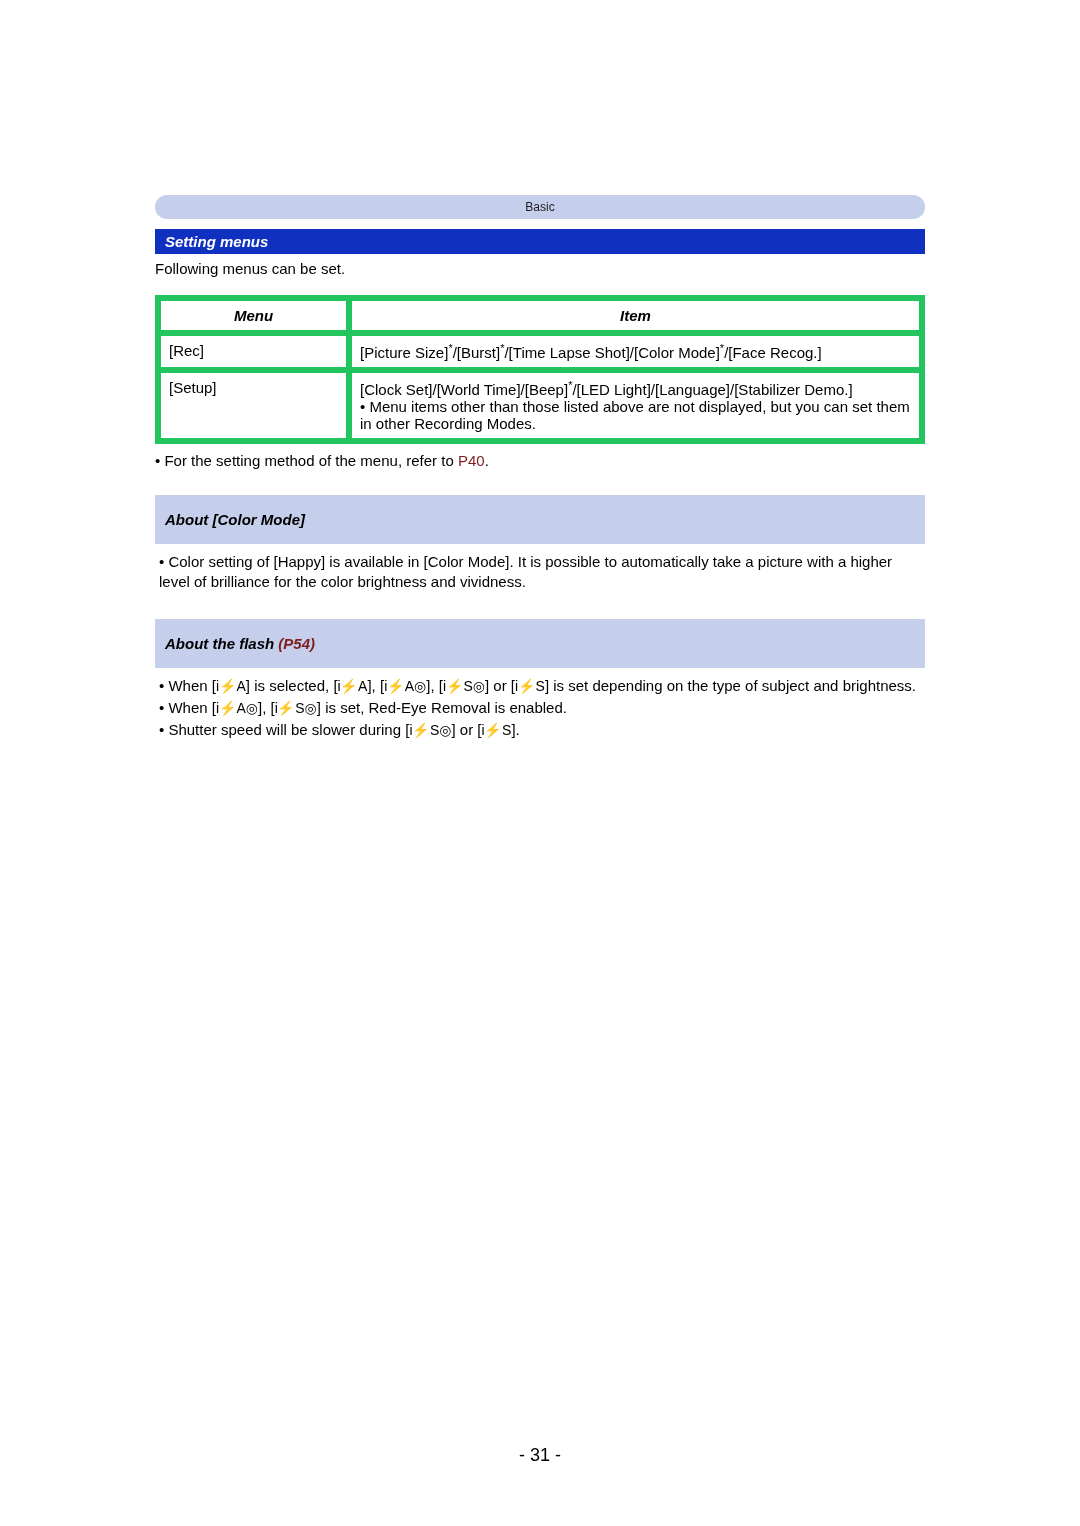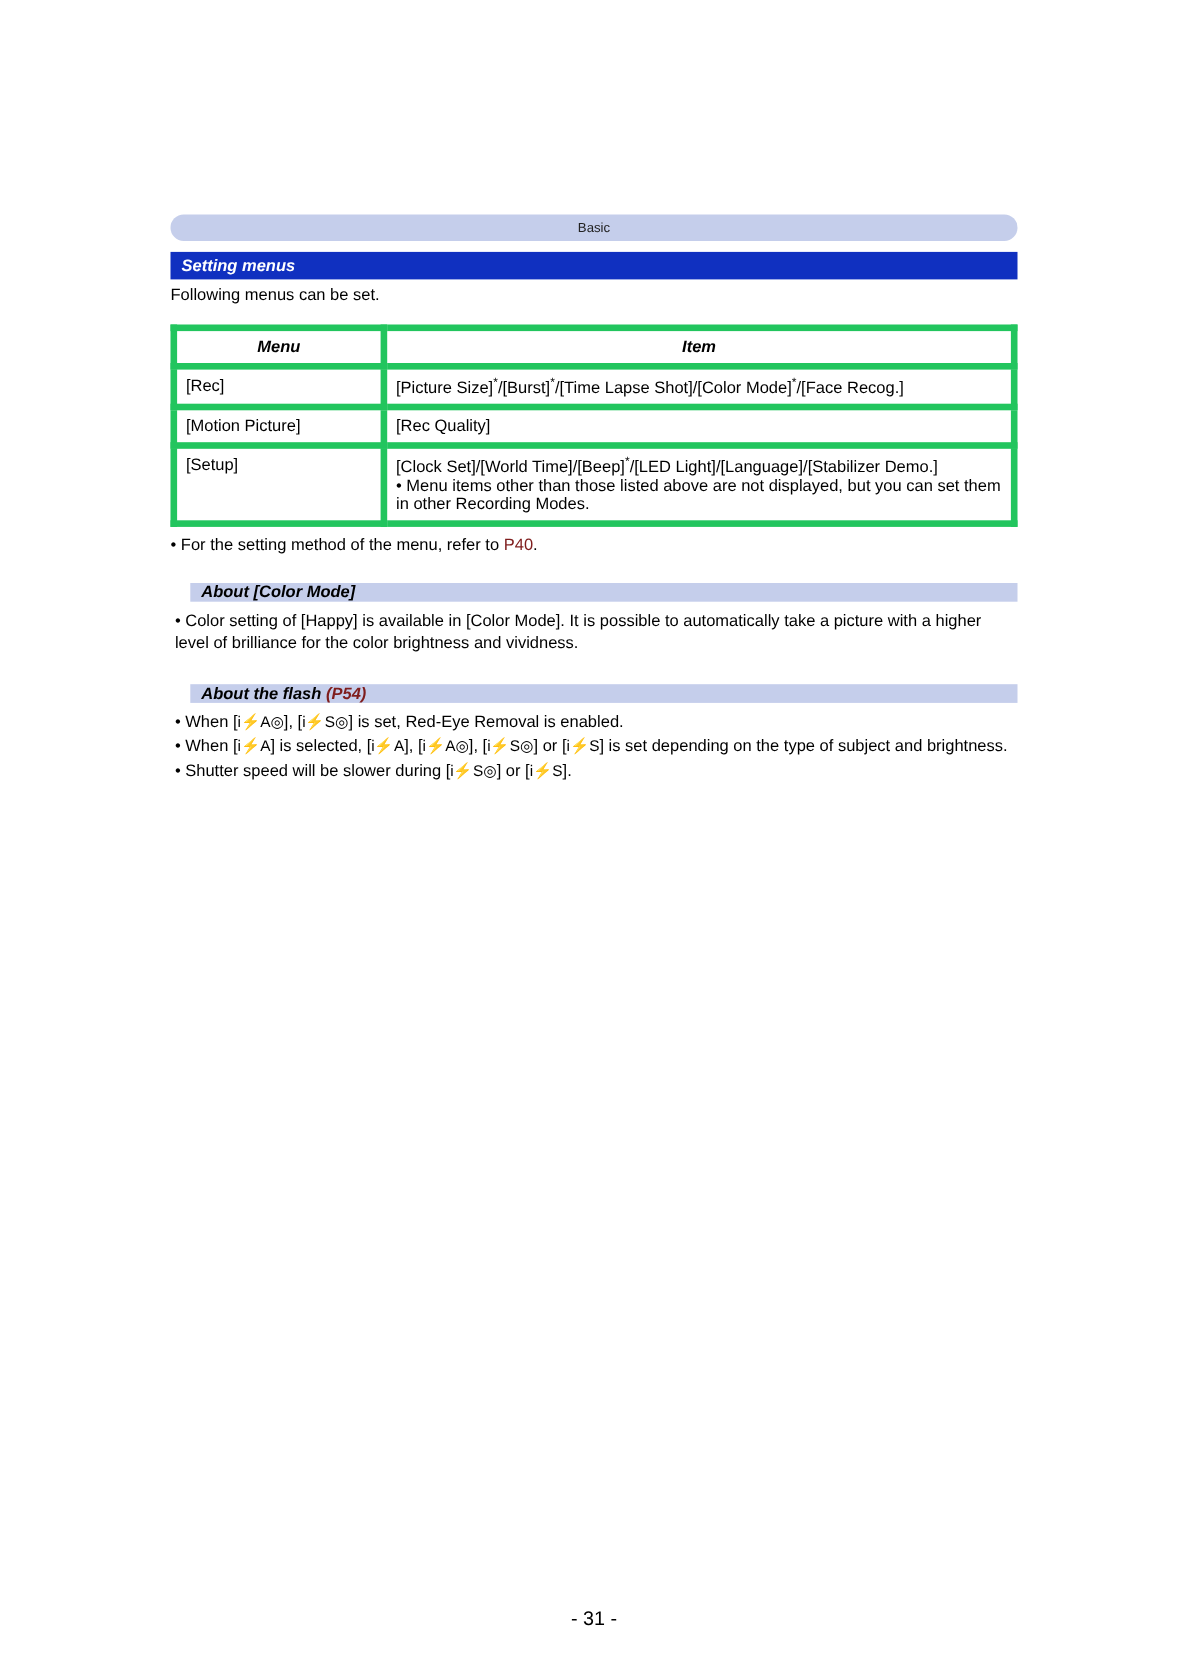--- a/index.html
+++ b/index.html
@@ -68,37 +68,36 @@
     .notes .line {
       margin-bottom: 2px;
     }
     .link-ref {
       color: #7f1d1d;
     }
     .section-band {
       background: #c5ceeb;
       font-weight: bold;
       font-style: italic;
-      padding: 0 10px;
+      padding: 16px 10px;
       font-size: 15px;
       margin-top: 26px;
       margin-bottom: 8px;
-      margin-left: 18px;
     }
     .section-body {
       font-size: 15px;
       line-height: 1.35;
       padding: 0 4px;
     }
     .bullet-line {
       margin-bottom: 2px;
     }
     .page-number {
       position: absolute;
-      bottom: 44px;
+      bottom: 60px;
       left: 0;
       right: 0;
       text-align: center;
       font-size: 18px;
       color: #000;
     }
     .sup-ast {
       font-size: 11px;
       vertical-align: super;
     }
@@ -126,24 +125,20 @@
       </tr>
     </thead>
     <tbody>
       <tr>
         <td>[Rec]</td>
         <td>
           [Picture Size]<span class="sup-ast">*</span>/[Burst]<span class="sup-ast">*</span>/[Time Lapse Shot]/[Color Mode]<span class="sup-ast">*</span>/[Face Recog.]
         </td>
       </tr>
       <tr>
-        <td>[Motion Picture]</td>
-        <td>[Rec Quality]</td>
-      </tr>
-      <tr>
         <td>[Setup]</td>
         <td>
           [Clock Set]/[World Time]/[Beep]<span class="sup-ast">*</span>/[LED Light]/[Language]/[Stabilizer Demo.]<br>
           • Menu items other than those listed above are not displayed, but you can set them in other Recording Modes.
         </td>
       </tr>
     </tbody>
   </table>
 
   <div class="notes">
@@ -154,24 +149,24 @@
 
   <div class="section-band">About [Color Mode]</div>
   <div class="section-body">• Color setting of [Happy] is available in [Color Mode]. It is possible to automatically take a picture with a higher level of brilliance for the color brightness and vividness.</div>
 
   <div class="section-band">
     <span>About the flash </span><span class="link-ref" style="font-style:italic;">(P54)</span>
   </div>
 
   <div class="section-body">
     <div class="bullet-line">
-      <span>• When [</span><span class="flash-ico">i⚡A◎</span><span>], [</span><span class="flash-ico">i⚡S◎</span><span>] is set, Red-Eye Removal is enabled.</span>
+      <span>• When [</span><span class="flash-ico">i⚡A</span><span>] is selected, [</span><span class="flash-ico">i⚡A</span><span>], [</span><span class="flash-ico">i⚡A◎</span><span>], [</span><span class="flash-ico">i⚡S◎</span><span>] or [</span><span class="flash-ico">i⚡S</span><span>] is set depending on the type of subject and brightness.</span>
     </div>
     <div class="bullet-line">
-      <span>• When [</span><span class="flash-ico">i⚡A</span><span>] is selected, [</span><span class="flash-ico">i⚡A</span><span>], [</span><span class="flash-ico">i⚡A◎</span><span>], [</span><span class="flash-ico">i⚡S◎</span><span>] or [</span><span class="flash-ico">i⚡S</span><span>] is set depending on the type of subject and brightness.</span>
+      <span>• When [</span><span class="flash-ico">i⚡A◎</span><span>], [</span><span class="flash-ico">i⚡S◎</span><span>] is set, Red-Eye Removal is enabled.</span>
     </div>
     <div class="bullet-line">
       <span>• Shutter speed will be slower during [</span><span class="flash-ico">i⚡S◎</span><span>] or [</span><span class="flash-ico">i⚡S</span><span>].</span>
     </div>
   </div>
 
 </div>
 
 <div class="page-number">- 31 -</div>
 

